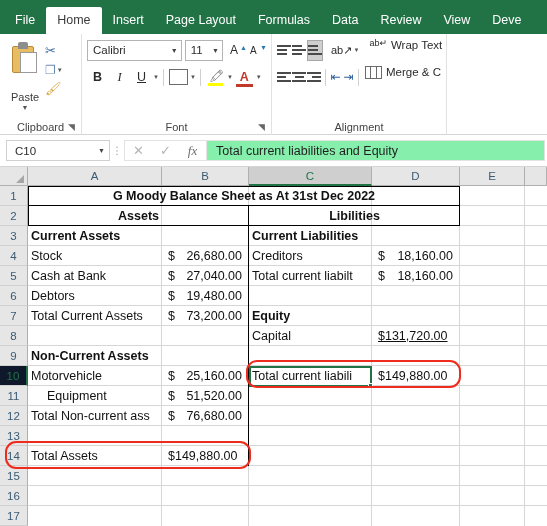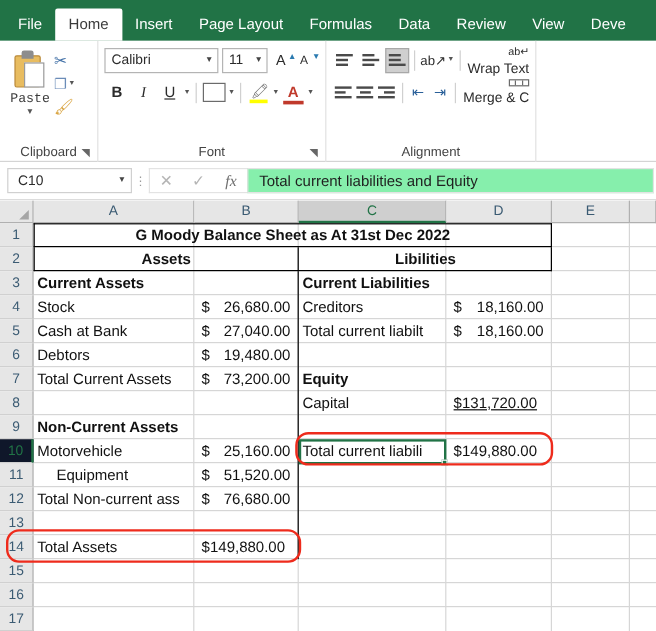--- a/index.html
+++ b/index.html
@@ -83,21 +83,21 @@
   .clip-clasp {
     position: absolute; left: 8px; top: 0px;
     width: 10px; height: 7px;
     background: #8d8d8d; border-radius: 2px 2px 0 0;
   }
   .clip-page {
     position: absolute; left: 10px; top: 10px;
     width: 17px; height: 21px;
     background: #ffffff; border: 1px solid #9a9a9a;
   }
-  .paste-label { font-size: 11px; color: #3b3b3b; margin-top: 1px; font-family: Liberation Mono, monospace; }
+  .paste-label { font-size: 11px; color: #3b3b3b; margin-top: 15px; }
   .paste-caret { font-size: 7px; color: #555; line-height: 7px; margin-top:1px;}
   .small-col { width: 34px; padding-top: 3px; }
   .small-btn {
     display: flex; align-items: center;
     height: 19px; cursor: pointer; gap: 1px;
   }
   .scissors { font-size: 13px; color: #4472a8; }
   .copy-ic { font-size: 12px; color: #6b8cb8; }
   .brush { font-size: 13px; color: #d9a441; }
   .mini-caret { font-size: 6px; color: #555; }
@@ -133,24 +133,23 @@
 
   
   .g-align { width: 175px; }
   .al-row { display:flex; align-items:center; height:24px; gap:1px; }
   .al-row.second { margin-top:3px; }
   .abtn { width:22px; height:21px; display:flex; align-items:center; justify-content:center; cursor:pointer; }
   .abtn.sel { background:#cfcfcf; border:1px solid #a8a8a8; }
   .lines { width:14px; }
   .lines i { display:block; height:2px; background:#4a4a4a; margin:2px 0; }
   .wrap-btn, .merge-btn {
-    display:flex; align-items:flex-end; gap:4px; height:22px;
+    display:flex; align-items:flex-start; gap:4px; height:22px;
     font-size:11.5px; color:#2b2b2b; cursor:pointer; padding-left:2px;
     white-space: nowrap;
-    flex-direction: column;
   }
   .ab-ic { font-size:9px; color:#2b2b2b; line-height:1; }
   .mg-ic { width:17px; height:13px; border:1px solid #6b6b6b; position:relative; }
   .mg-ic:before{content:"";position:absolute;left:4px;top:0;bottom:0;width:1px;background:#6b6b6b;}
   .mg-ic:after{content:"";position:absolute;right:4px;top:0;bottom:0;width:1px;background:#6b6b6b;}
   .indent-ic { color:#2a6099; font-size:12px; }
 
   
   .fbar {
     height: 32px; background:#fff;

